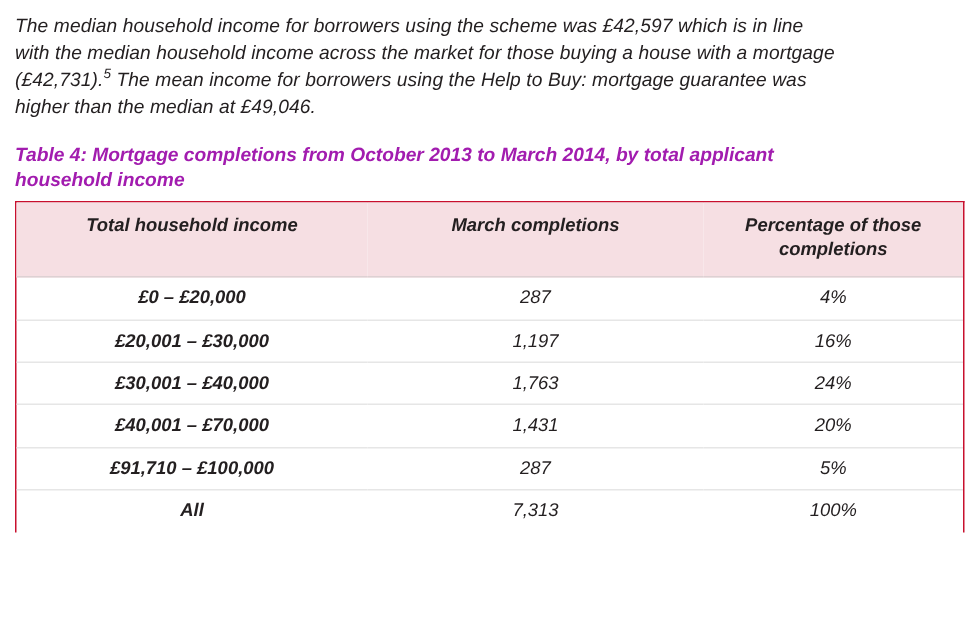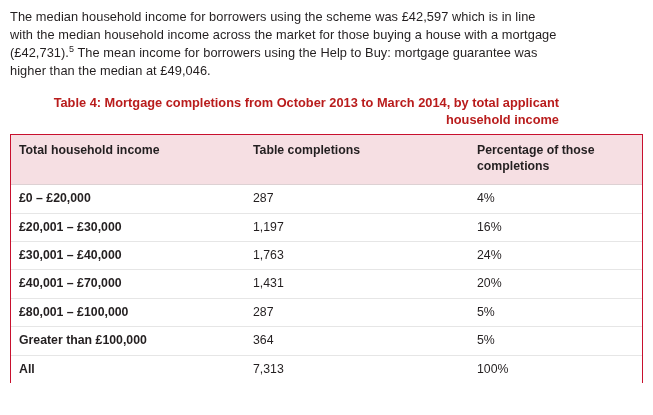--- a/index.html
+++ b/index.html
@@ -13,55 +13,55 @@
     font-family: "Liberation Sans", sans-serif;
     color: #231f20;
     overflow: hidden;
   }
   .page {
     position: relative;
     width: 569px;
     height: 415px;
     box-sizing: border-box;
     padding: 8px 10px 0 10px;
+    font-style: italic;
   }
   .intro {
     font-size: 12.8px;
     line-height: 1.42;
     color: #231f20;
     margin: 0 0 14px 0;
     letter-spacing: 0.005em;
   }
   .intro sup {
     font-size: 9px;
     vertical-align: super;
     line-height: 0;
   }
   .table-title {
     font-size: 12.8px;
     font-weight: bold;
-    color: #b91c1c;
+    color: #a21caf;
     line-height: 1.32;
     margin: 0 0 6px 0;
-    text-align: right;
   }
   .table-wrap {
     border: 1px solid #c8102e;
     border-bottom: none;
     box-sizing: border-box;
     width: 633px;
   }
   table.data {
     border-collapse: collapse;
     width: 100%;
     font-size: 12.3px;
   }
   table.data th,
   table.data td {
-    text-align: left;
+    text-align: center;
     vertical-align: top;
     padding: 6px 8px 6px 8px;
     border: none;
   }
   table.data thead th {
     background: #f6dfe3;
     font-weight: bold;
     line-height: 1.3;
     padding-top: 8px;
     padding-bottom: 9px;
@@ -94,21 +94,21 @@
 
   <p class="intro"><span>The median household income for borrowers using the scheme was £42,597 which is in line with the median household income across the market for those buying a house with a mortgage (£42,731).</span><sup>5</sup><span> The mean income for borrowers using the Help to Buy: mortgage guarantee was higher than the median at £49,046.</span></p>
 
   <div class="table-title">Table 4: Mortgage completions from October 2013 to March 2014, by total applicant household income</div>
 
   <div class="table-wrap">
     <table class="data">
       <thead>
         <tr>
           <th class="h0">Total household income</th>
-          <th class="h1">Table completions</th>
+          <th class="h1">March completions</th>
           <th class="h2">Percentage of those completions</th>
         </tr>
       </thead>
       <tbody>
         <tr>
           <td class="c0">£0 – £20,000</td>
           <td class="c1">287</td>
           <td class="c2">4%</td>
         </tr>
         <tr>
@@ -120,27 +120,22 @@
           <td class="c0">£30,001 – £40,000</td>
           <td class="c1">1,763</td>
           <td class="c2">24%</td>
         </tr>
         <tr>
           <td class="c0">£40,001 – £70,000</td>
           <td class="c1">1,431</td>
           <td class="c2">20%</td>
         </tr>
         <tr>
-          <td class="c0">£80,001 – £100,000</td>
+          <td class="c0">£91,710 – £100,000</td>
           <td class="c1">287</td>
-          <td class="c2">5%</td>
-        </tr>
-        <tr>
-          <td class="c0">Greater than £100,000</td>
-          <td class="c1">364</td>
           <td class="c2">5%</td>
         </tr>
         <tr class="cut-row">
           <td class="c0">All</td>
           <td class="c1">7,313</td>
           <td class="c2">100%</td>
         </tr>
       </tbody>
     </table>
   </div>

